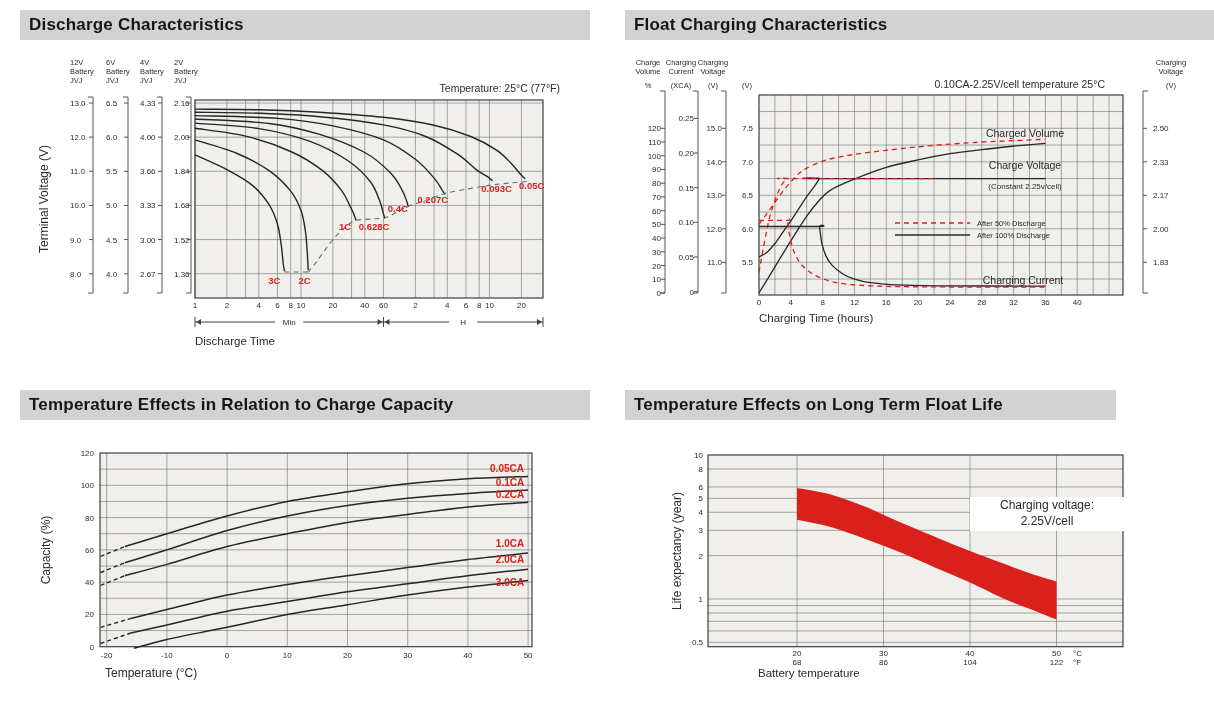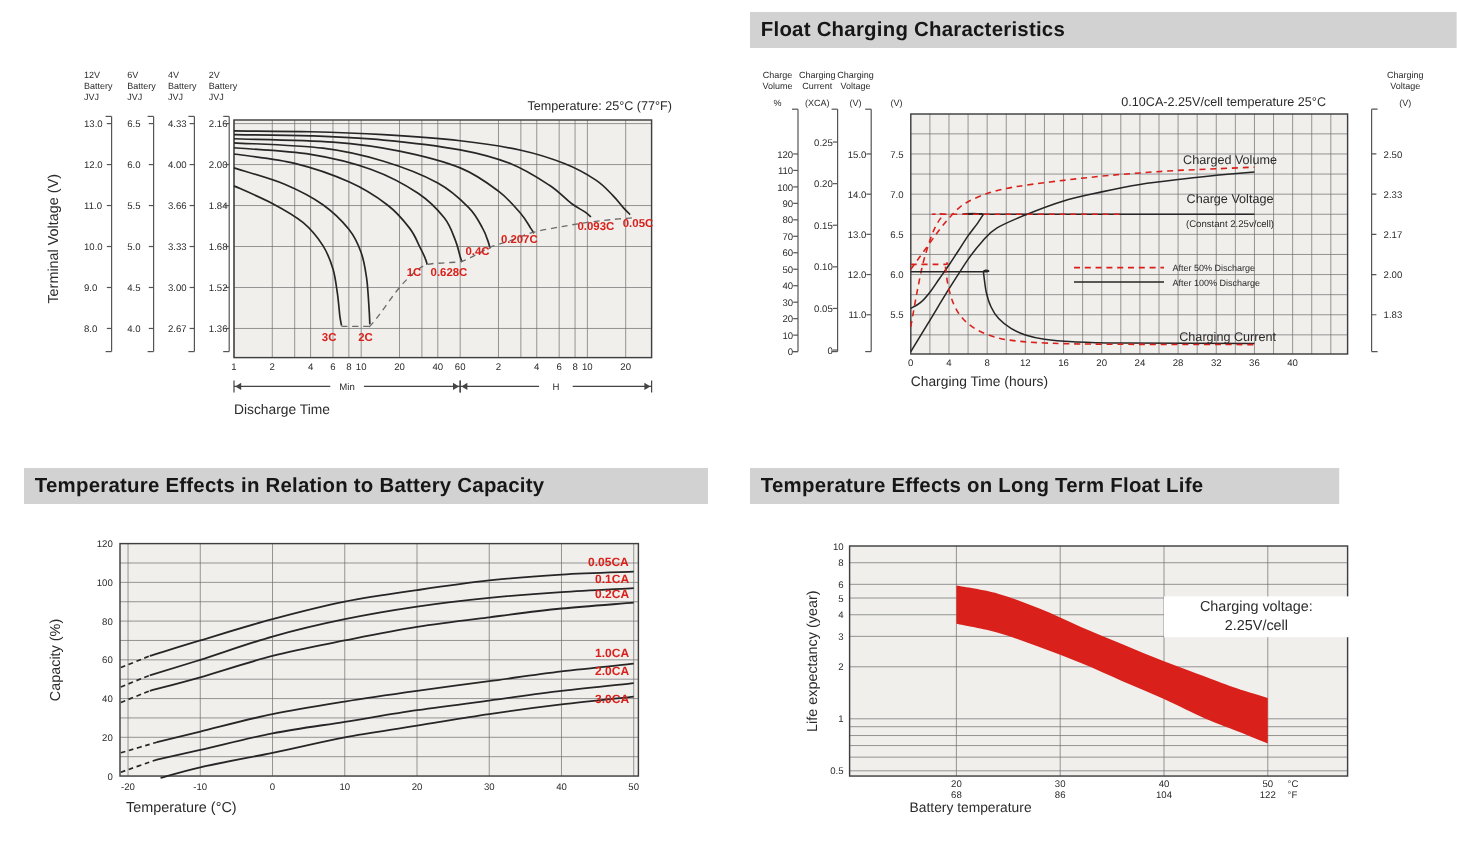--- a/index.html
+++ b/index.html
@@ -8,22 +8,23 @@
   .title-bar{position:absolute;height:30px;background:#d2d2d2;color:#161616;
          font-weight:bold;font-size:17px;line-height:30px;padding-left:9px;
          box-sizing:border-box;letter-spacing:0.2px;}
   svg{position:absolute;overflow:visible;}
   svg text{font-family:"Liberation Sans",sans-serif;}
 </style>
 </head>
 <body>
 
 <div class="sheet">
+  <div class="title-bar" style="left:20px;top:10px;width:570px;">Discharge Characteristics</div>
   <div class="title-bar" style="left:625px;top:10px;width:665px;">Float Charging Characteristics</div>
-  <div class="title-bar" style="left:20px;top:390px;width:570px;">Temperature Effects in Relation to Battery Capacity</div>
+  <div class="title-bar" style="left:20px;top:390px;width:570px;">Temperature Effects in Relation to Charge Capacity</div>
   <div class="title-bar" style="left:625px;top:390px;width:491px;">Temperature Effects on Long Term Float Life</div>
 
   <svg style="left:20px;top:45px;" width="585" height="315">
       <rect x="175" y="55" width="348" height="198" fill="#f0efec"></rect>
       <line x1="175" y1="55" x2="175" y2="253" stroke="#6f6f6f" stroke-width="0.6"></line>
       <line x1="206.909179540382" y1="55" x2="206.909179540382" y2="253" stroke="#6f6f6f" stroke-width="0.6"></line>
       <line x1="225.57485300028424" y1="55" x2="225.57485300028424" y2="253" stroke="#6f6f6f" stroke-width="0.6"></line>
       <line x1="238.81835908076403" y1="55" x2="238.81835908076403" y2="253" stroke="#6f6f6f" stroke-width="0.6"></line>
       <line x1="257.48403254066625" y1="55" x2="257.48403254066625" y2="253" stroke="#6f6f6f" stroke-width="0.6"></line>
       <line x1="270.727538621146" y1="55" x2="270.727538621146" y2="253" stroke="#6f6f6f" stroke-width="0.6"></line>

